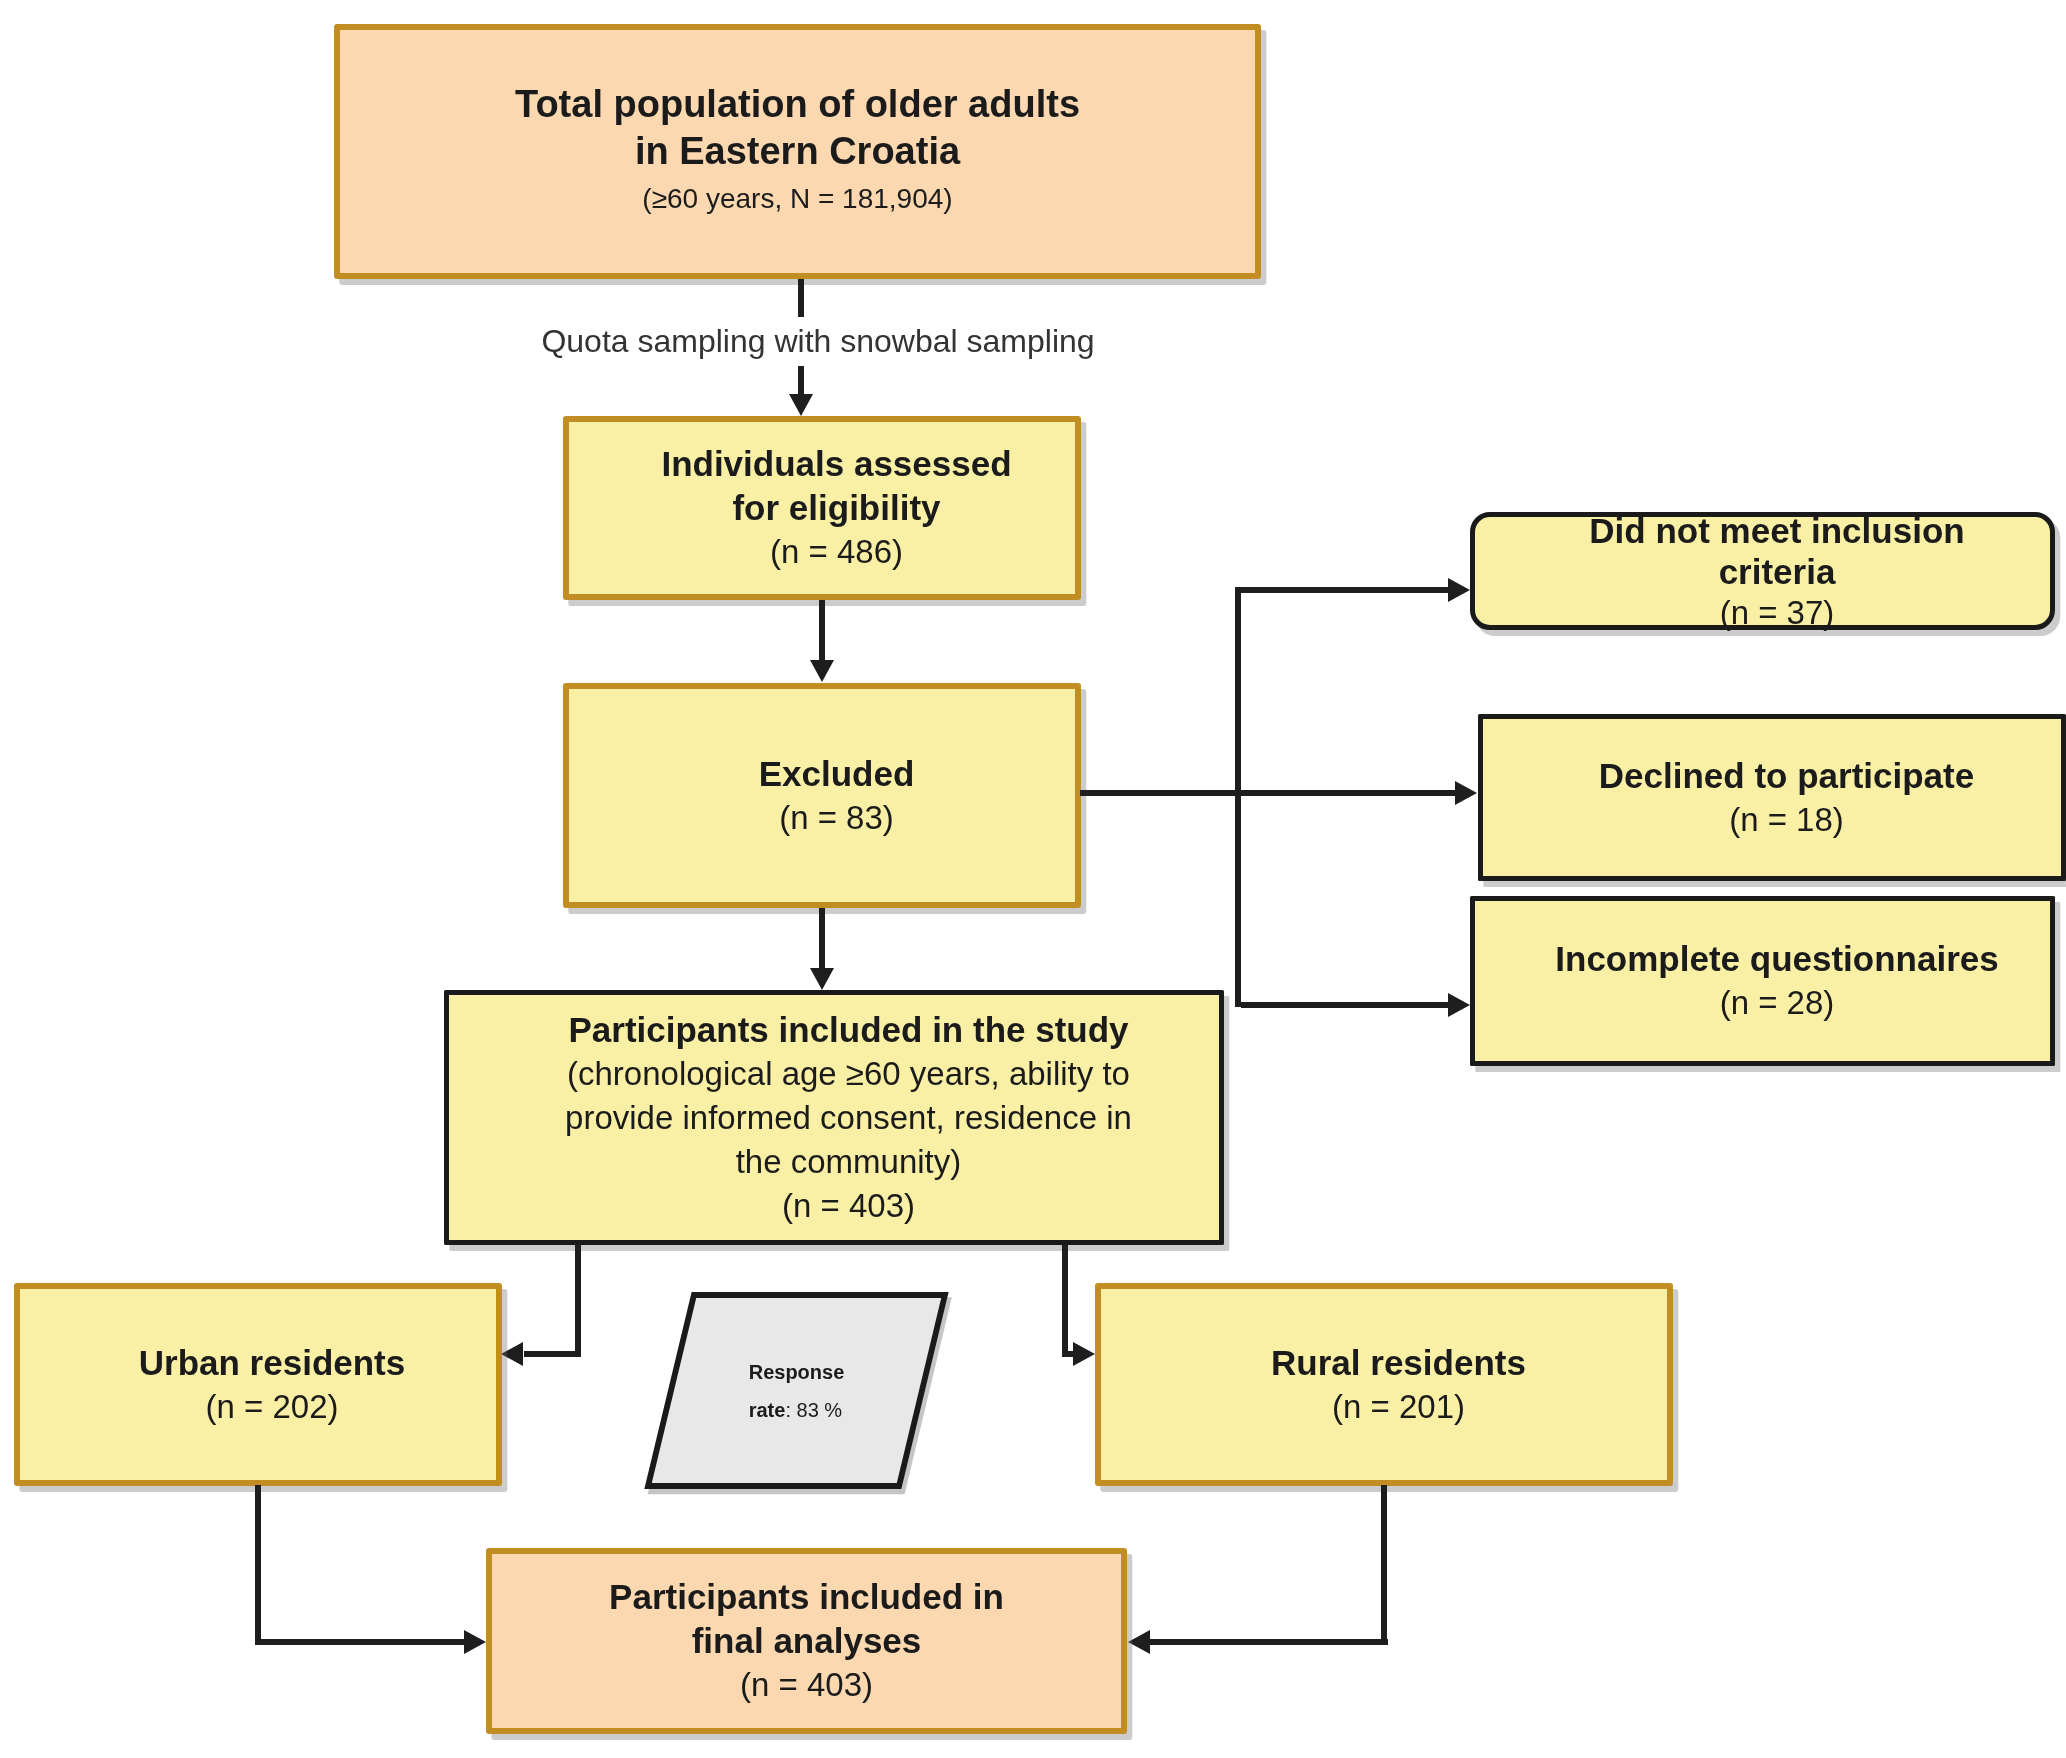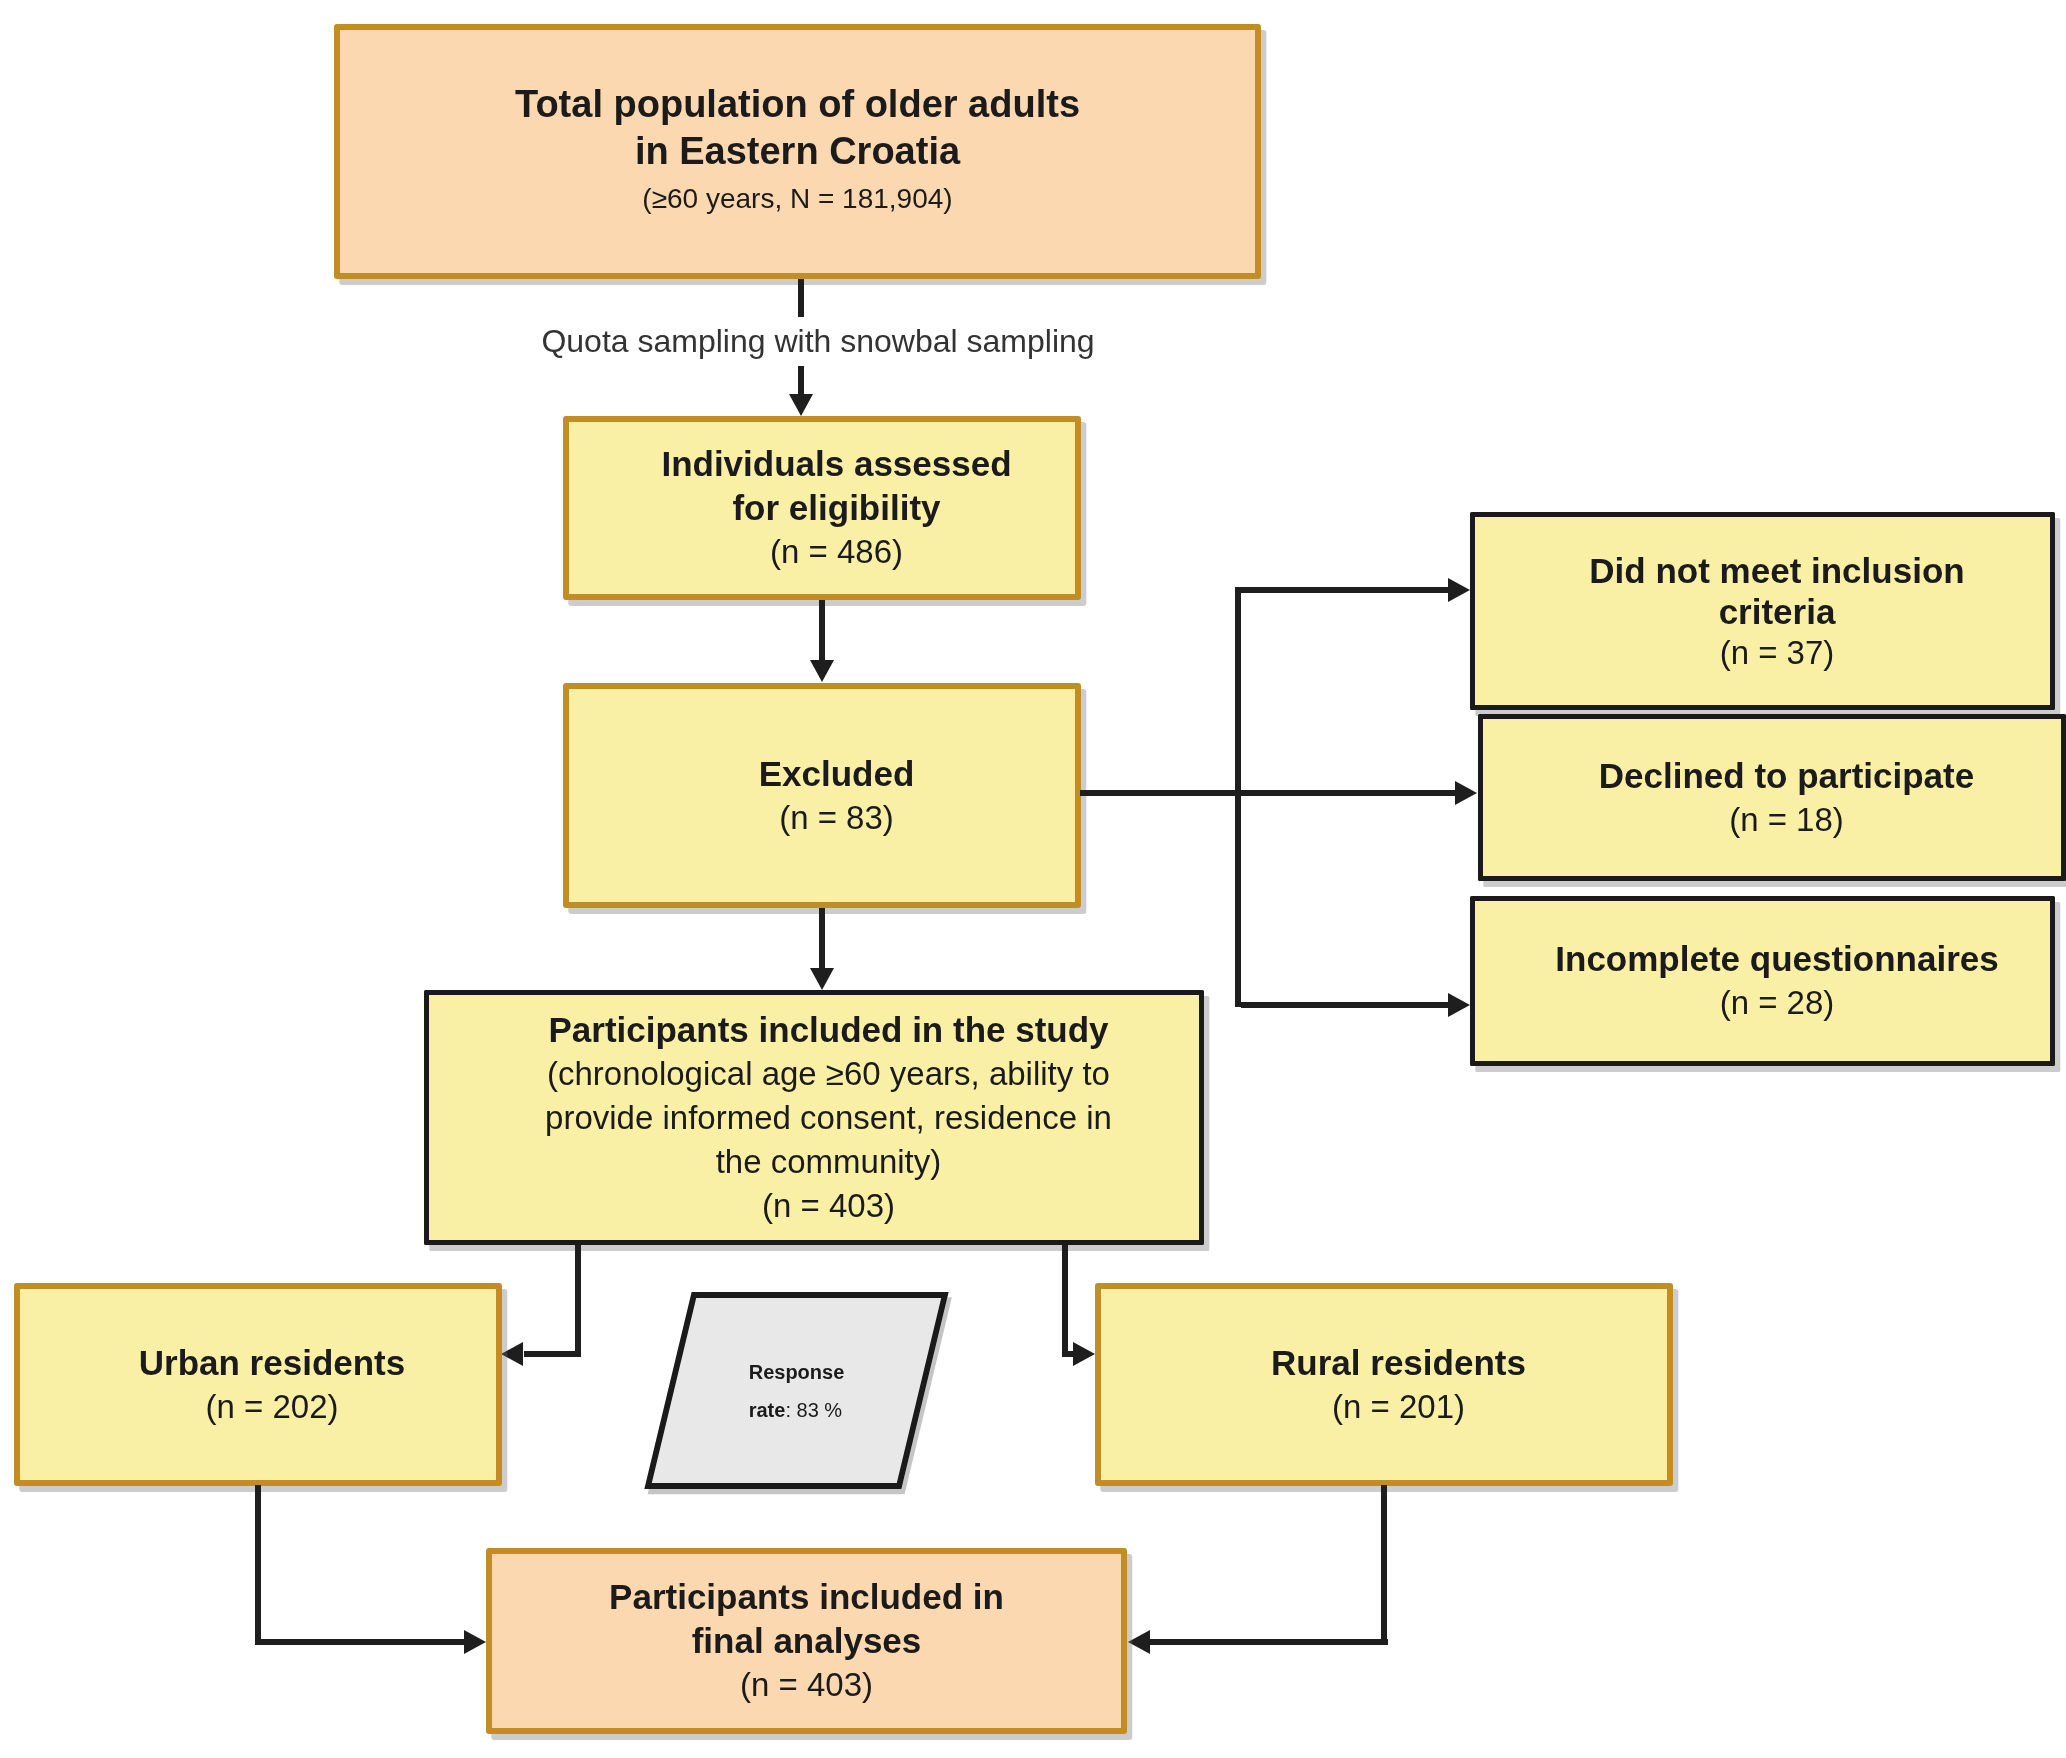--- a/index.html
+++ b/index.html
@@ -101,40 +101,40 @@
   </div>
 
   <div class="ln" style="left:1080px;top:790px;width:375px;height:6px;"></div>
   <div class="ah right" style="left:1455px;top:781px;"></div>
   <div class="ln" style="left:1235px;top:587px;width:6px;height:420px;"></div>
   <div class="ln" style="left:1241px;top:587px;width:207px;height:6px;"></div>
   <div class="ah right" style="left:1448px;top:578px;"></div>
   <div class="ln" style="left:1241px;top:1002px;width:207px;height:6px;"></div>
   <div class="ah right" style="left:1448px;top:993px;"></div>
 
-  <div class="box blackb yellow" style="left:1470px;top:512px;width:585px;height:198px;">
+  <div class="box blackb yellow" style="left:1470px;top:512px;width:585px;height:118px;border-radius:20px;">
     <div class="t b tight">Did not meet inclusion</div>
     <div class="t b tight">criteria</div>
     <div class="t sm tight">(n = 37)</div>
   </div>
 
   <div class="box blackb yellow" style="left:1478px;top:714px;width:588px;height:167px;">
     <div class="t b">Declined to participate</div>
     <div class="t sm">(n = 18)</div>
   </div>
 
   <div class="box blackb yellow" style="left:1470px;top:896px;width:585px;height:170px;">
     <div class="t b">Incomplete questionnaires</div>
     <div class="t sm">(n = 28)</div>
   </div>
 
   <div class="ln" style="left:819px;top:908px;width:6px;height:60px;"></div>
   <div class="ah down" style="left:810px;top:968px;"></div>
 
-  <div class="box blackb yellow" style="left:424px;top:990px;width:780px;height:255px;">
+  <div class="box blackb yellow" style="left:444px;top:990px;width:780px;height:255px;">
     <div class="t b">Participants included in the study</div>
     <div class="t sm">(chronological age ≥60 years, ability to</div>
     <div class="t sm">provide informed consent, residence in</div>
     <div class="t sm">the community)</div>
     <div class="t sm">(n = 403)</div>
   </div>
 
   <div class="ln" style="left:575px;top:1245px;width:6px;height:109px;"></div>
   <div class="ln" style="left:524px;top:1351px;width:57px;height:6px;"></div>
   <div class="ah left" style="left:501px;top:1342px;"></div>

